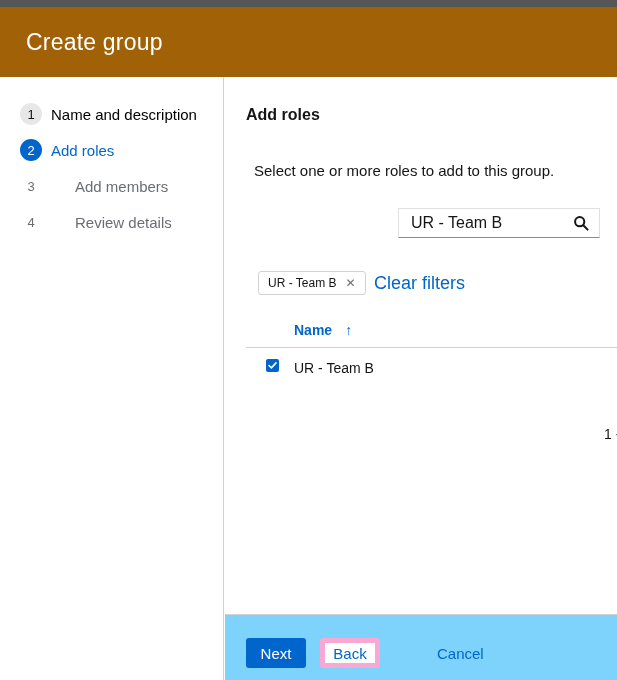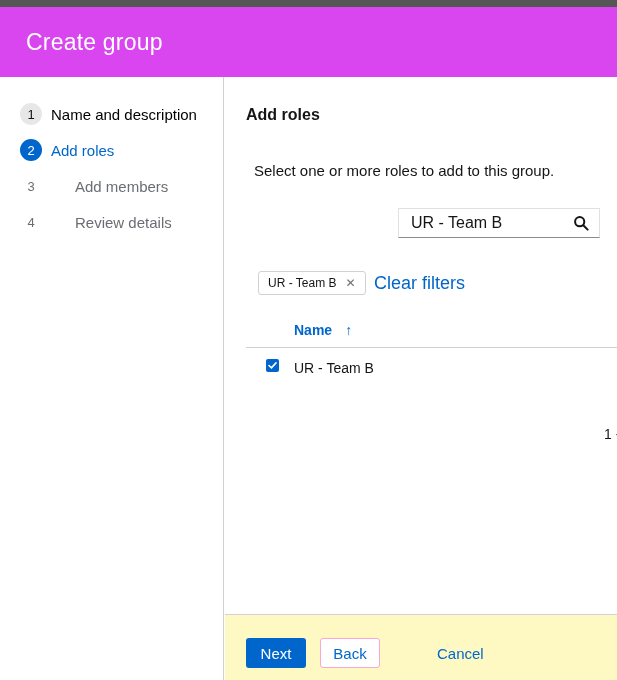--- a/index.html
+++ b/index.html
@@ -7,21 +7,21 @@
   * { box-sizing:border-box; }
 
   .screen {
     position:relative; width:617px; height:680px; background:#fff;
     overflow:hidden; font-family:"Liberation Sans", sans-serif; color:#151515;
   }
 
   
   .top-strip { position:absolute; left:0; top:0; width:617px; height:7px; background:#565656; }
   .masthead {
-    position:absolute; left:0; top:7px; width:617px; height:70px; background:#d946ef;
+    position:absolute; left:0; top:7px; width:617px; height:70px; background:#a16207;
     display:flex; align-items:center; padding-left:26px;
   }
   .masthead h1 { margin:0; color:#ffffff; font-size:23px; font-weight:500; letter-spacing:0.2px; }
 
   
   .sidebar {
     position:absolute; left:0; top:77px; width:224px; height:603px;
     background:#fff; border-right:1px solid #d2d2d2; padding-top:19px;
   }
   .step { height:36px; display:flex; align-items:center; padding-left:20px; cursor:pointer; }
@@ -90,28 +90,28 @@
   .table-divider { position:absolute; left:246px; top:347px; width:371px; height:1px; background:#d2d2d2; }
 
   .row-checkbox { position:absolute; left:266px; top:359px; }
   .row-label { position:absolute; left:294px; top:360px; font-size:14px; color:#151515; }
 
   .pagination { position:absolute; left:604px; top:426px; font-size:14px; color:#151515; white-space:nowrap; }
 
   
   .footer {
     position:absolute; left:225px; top:614px; width:392px; height:66px;
-    background:#fef9c3; border-top:1px solid #d2d2d2;
+    background:#7dd3fc; border-top:1px solid #d2d2d2;
   }
   .btn {
     font-family:inherit; font-size:15px; height:30px; border-radius:3px;
     display:inline-flex; align-items:center; justify-content:center; cursor:pointer;
   }
   .btn-primary { position:absolute; left:21px; top:23px; width:60px; background:#0066cc; color:#fff; border:none; }
-  .btn-secondary { position:absolute; left:95px; top:23px; width:60px; background:#fff; color:#0066cc; border:1px solid #f9a8d4;text-align:center; }
+  .btn-secondary { position:absolute; left:95px; top:23px; width:60px; background:#fff; color:#0066cc; border:5px solid #f9a8d4;text-align:center; }
   .btn-link { position:absolute; left:212px; top:23px; background:none; border:none; color:#0066cc; padding:0; }
 </style>
 </head>
 <body>
 
 <div class="screen">
 
   <div class="top-strip"></div>
 
   <header class="masthead">

